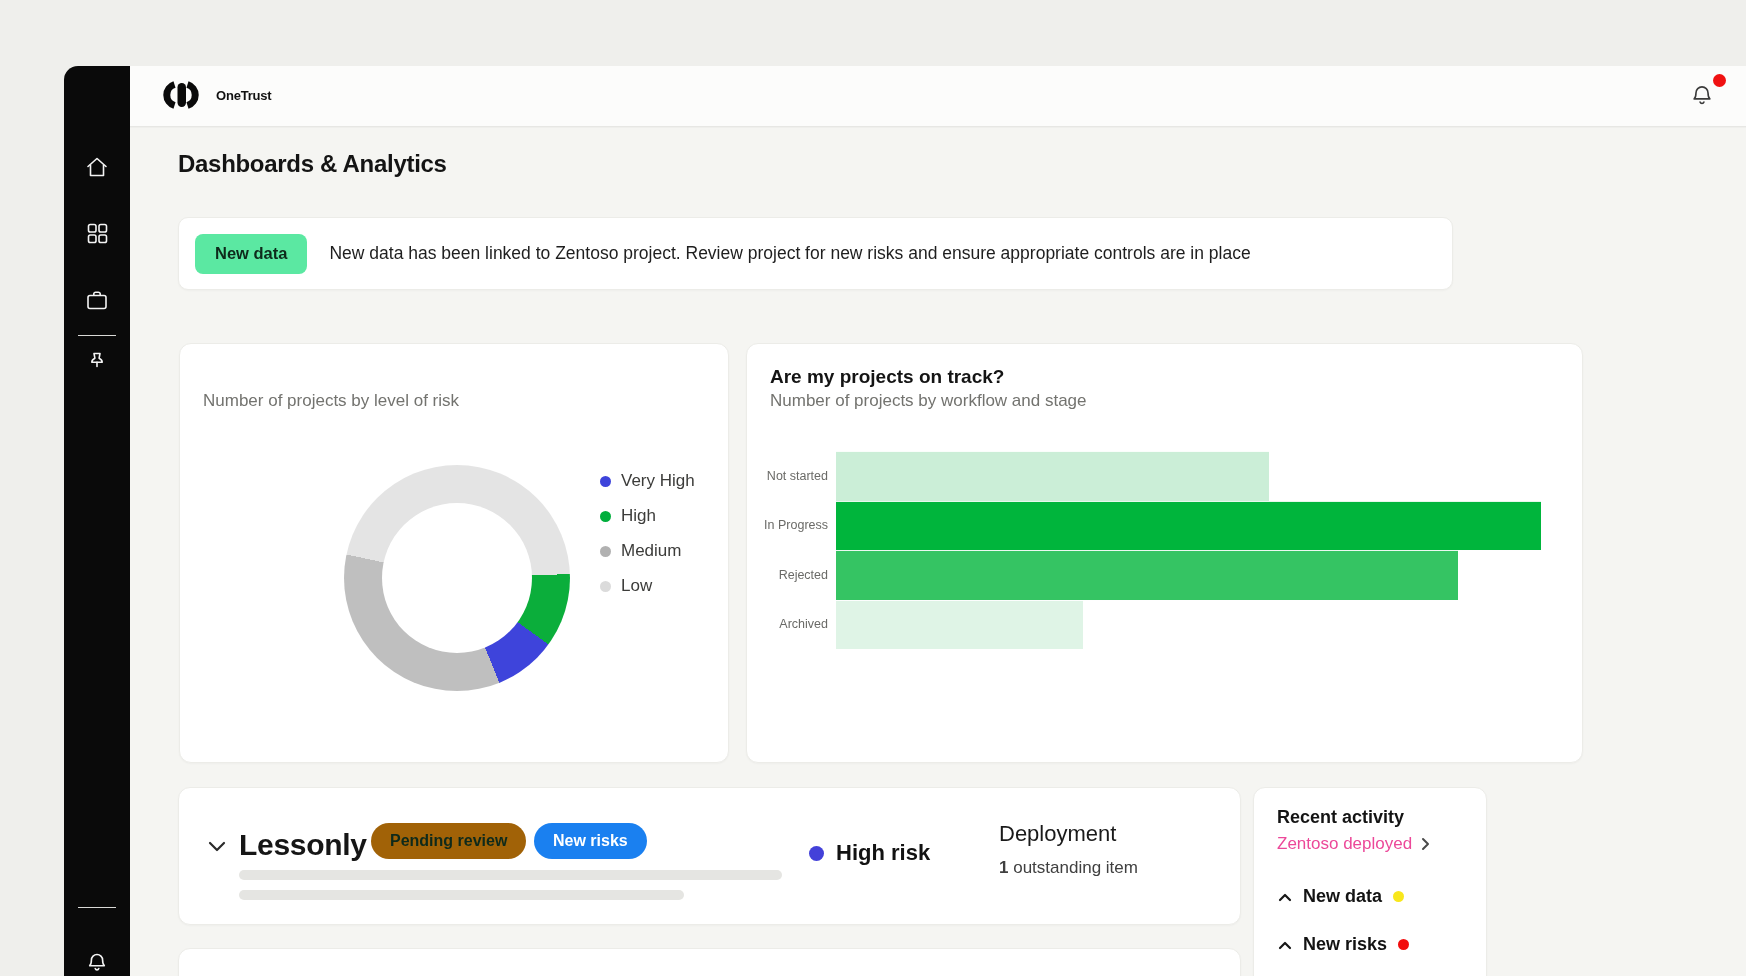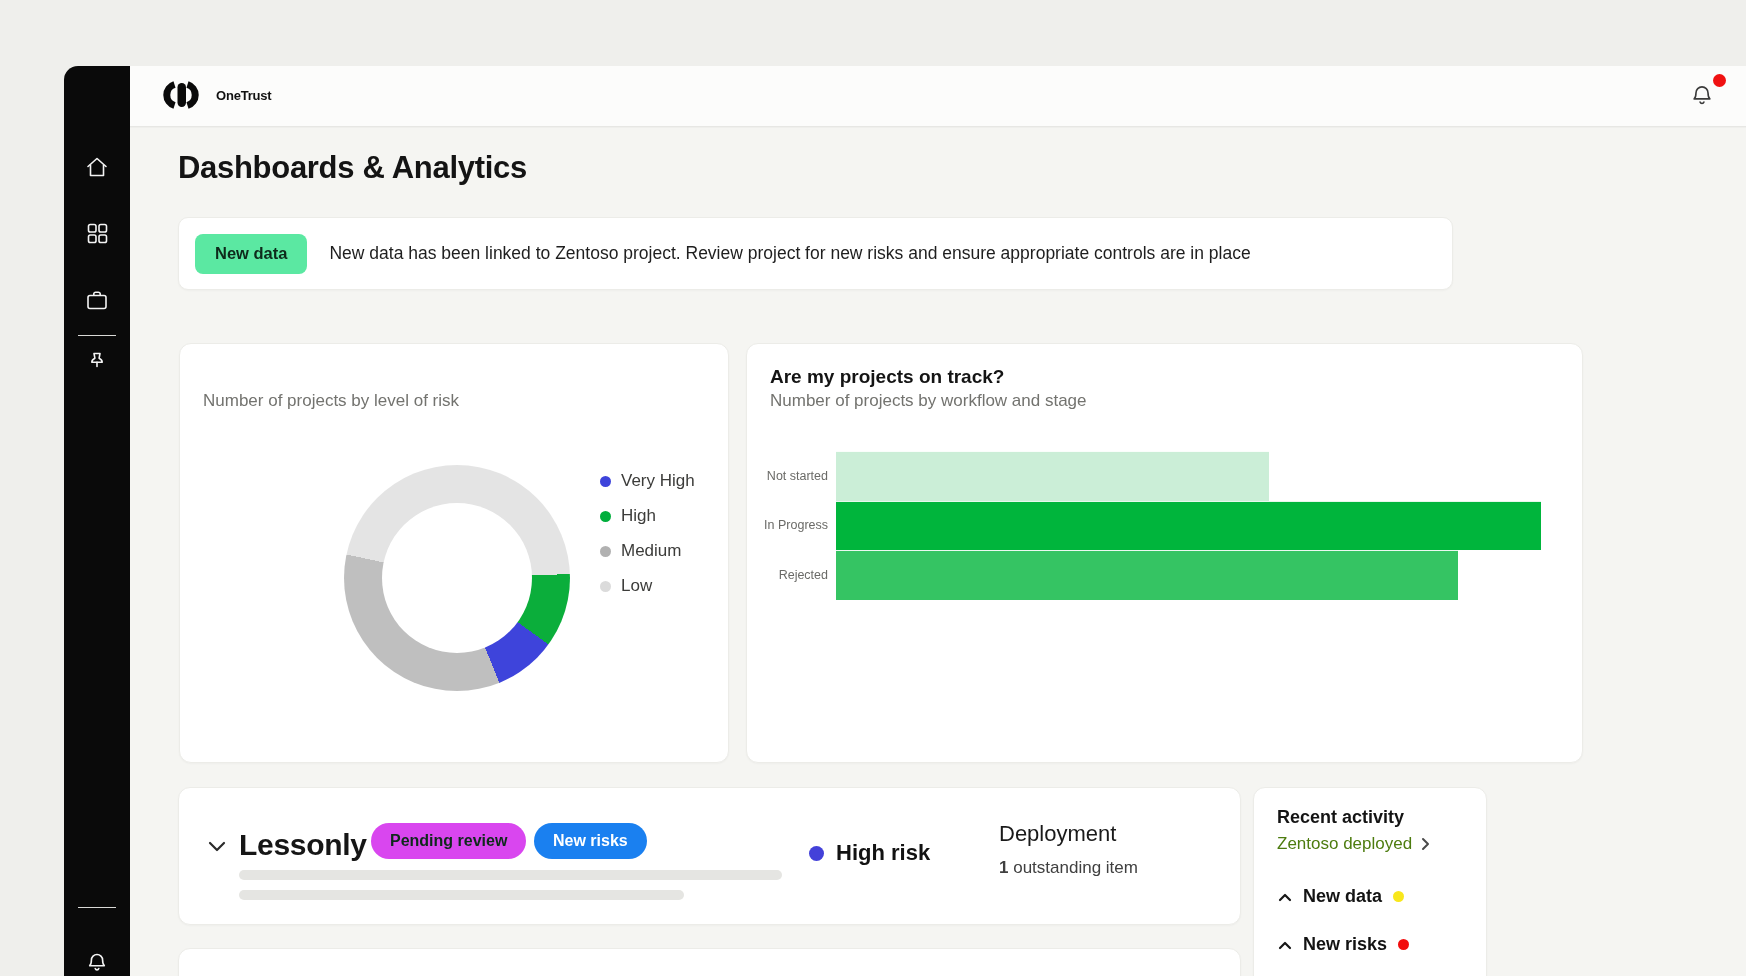--- a/index.html
+++ b/index.html
@@ -16,21 +16,21 @@
   
   .hdr { position:absolute; left:130px; top:66px; right:0; height:61px; background:#FCFCFB;
          border-bottom:1px solid #E7E7E4; }
   .brand { position:absolute; left:28px; top:14px; display:flex; align-items:center; gap:12px; cursor:pointer; }
   .brand-name { font-size:13px; font-weight:700; letter-spacing:-0.2px; color:#111; }
   .hdr-bell { position:absolute; right:24px; top:16px; width:34px; height:32px; cursor:pointer; }
   .hdr-bell .dot { position:absolute; right:-4px; top:-8px; width:13px; height:13px; border-radius:50%; }
 
   
   .content { position:absolute; left:130px; top:128px; right:0; bottom:0; background:#F5F5F2; }
-  .h1 { position:absolute; left:48px; top:22px; font-size:31px; font-weight:700; letter-spacing:-0.3px; color:#141414; }
+  .h1 { position:absolute; left:48px; top:22px; font-size:24px; font-weight:700; letter-spacing:-0.3px; color:#141414; }
 
   .card { position:absolute; background:#fff; border:1px solid #ECECE8; border-radius:12px;
           box-shadow:0 1px 2px rgba(0,0,0,0.03); }
 
   
   .banner { left:48px; top:89px; width:1275px; height:73px; display:flex; align-items:center; border-radius:10px; }
   .banner-pill { margin-left:16px; height:40px; display:flex; align-items:center; padding:0 20px;
                  border-radius:8px; font-size:16.5px; font-weight:700; white-space:nowrap; }
   .banner-msg { margin-left:22px; font-size:17.5px; color:#1E1E1E; }
 
@@ -70,21 +70,21 @@
   .risk-dot { position:absolute; left:630px; top:58px; width:15px; height:15px; border-radius:50%; }
   .risk-label { position:absolute; left:657px; top:52px; font-size:22px; font-weight:700; color:#121212; }
   .stage-title { position:absolute; left:820px; top:33px; font-size:22px; font-weight:500; color:#1A1A1A; }
   .stage-count { position:absolute; left:820px; top:70px; font-size:17px; color:#404040; }
   .stage-count b { font-weight:700; }
 
   
   .recent-card { left:1123px; top:659px; width:234px; height:240px; }
   .recent-title { position:absolute; left:23px; top:19px; font-size:18px; font-weight:700; color:#141414; }
   .recent-sub { position:absolute; left:23px; top:46px; display:flex; align-items:center; gap:8px; cursor:pointer; }
-  .recent-sub span { font-size:17px; color:#4d7c0f; white-space:nowrap; }
+  .recent-sub span { font-size:17px; color:#ec4899; white-space:nowrap; }
   .act-row { position:absolute; left:24px; display:flex; align-items:center; gap:11px; cursor:pointer; }
   .act-row-1 { top:98px; }
   .act-row-2 { top:146px; }
   .act-label { font-size:18px; font-weight:700; color:#131313; white-space:nowrap; }
   .act-dot { width:11px; height:11px; border-radius:50%; flex:0 0 auto; }
 
   .bottom-card { left:48px; top:820px; width:1063px; height:60px; border-bottom-left-radius:0; border-bottom-right-radius:0; }
 
   svg { display:block; }
 </style>
@@ -212,31 +212,37 @@
           <div class="bar-track">
             <div class="bar" style="background: rgb(0, 181, 60); width: 100%;"></div>
           </div>
         </div>
         <div class="bar-row">
           <span class="bar-label">Rejected</span>
           <div class="bar-track">
             <div class="bar" style="background: rgb(53, 196, 99); width: 88.2%;"></div>
           </div>
         </div>
+        <div class="bar-row">
+          <span class="bar-label">Archived</span>
+          <div class="bar-track">
+            <div class="bar" style="background: rgb(223, 244, 230); width: 35%;"></div>
+          </div>
+        </div>
       </div>
     </section>
 
     <section class="card proj-card">
       <span class="proj-chevron">
         <svg width="20" height="14" viewBox="0 0 20 14" fill="none" stroke="#2B2B2B" stroke-width="2.2" stroke-linecap="round" stroke-linejoin="round">
           <polyline points="3,4 10,11 17,4"></polyline>
         </svg>
       </span>
       <span class="proj-name">Lessonly</span>
-      <span class="pill pill-1" style="background: #d946ef; color: rgb(14, 42, 27);">Pending review</span>
+      <span class="pill pill-1" style="background: #a16207; color: rgb(14, 42, 27);">Pending review</span>
       <span class="pill pill-2" style="background: rgb(26, 128, 240); color: rgb(255, 255, 255);">New risks</span>
       <div class="skel skel-1"></div>
       <div class="skel skel-2"></div>
       <span class="risk-dot" style="background: rgb(67, 65, 217);"></span>
       <span class="risk-label">High risk</span>
       <span class="stage-title">Deployment</span>
       <span class="stage-count"><b>1</b><span> outstanding item</span></span>
     </section>
 
     <aside class="card recent-card">

